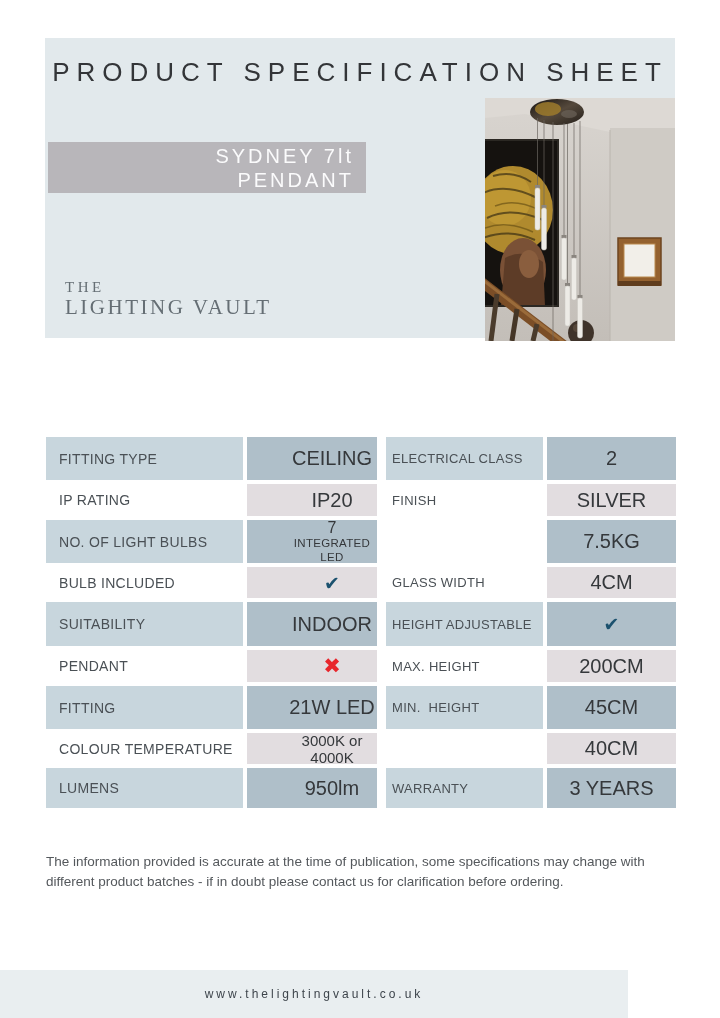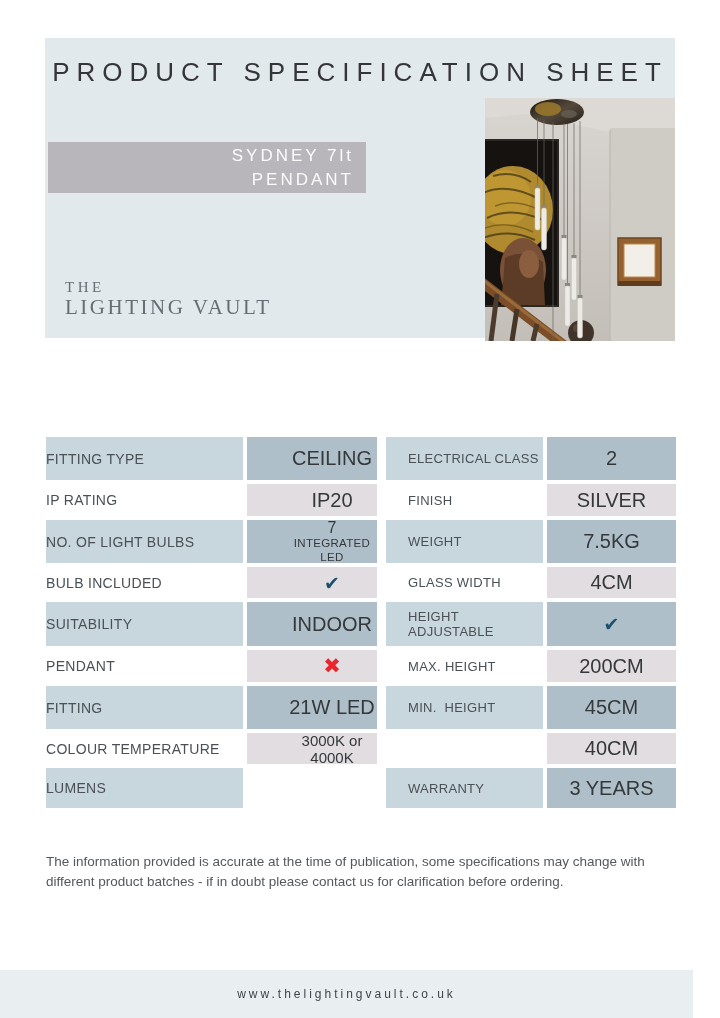--- a/index.html
+++ b/index.html
@@ -10,55 +10,55 @@
   .header-panel { position:absolute; left:45px; top:38px; width:630px; height:300px;
                   background:var(--panel_bg,#e2e9ec); }
 
   .title { position:absolute; left:45px; top:57px; width:630px; text-align:center;
            font-size:26px; letter-spacing:7px; font-weight:500; color:var(--title_text,#333538);
            white-space:nowrap; }
 
   .product-box { position:absolute; left:48px; top:142px; width:318px; height:51px;
                  background:var(--product_box_bg,#b8b6ba); display:flex; flex-direction:column;
                  justify-content:center; align-items:flex-end; padding-right:12px; }
-  .product-box div { color:#fbfbfc; font-size:17px; letter-spacing:3px; line-height:24px; font-weight:400; }
+  .product-box div { color:#fbfbfc; font-size:20px; letter-spacing:3px; line-height:24px; font-weight:400; }
 
   .logo { position:absolute; left:65px; top:279px; color:var(--logo_text,#656e74);
           font-family:"Liberation Serif", serif; }
   .logo-line1 { font-size:15px; letter-spacing:3.5px; line-height:17px; }
   .logo-line2 { font-size:21px; letter-spacing:2.5px; line-height:22px; }
 
   .photo { position:absolute; left:485px; top:98px; width:190px; height:243px; background:#cac5bf; }
   .photo svg { display:block; }
 
   .spec-table { position:absolute; left:46px; top:437px;
                 display:grid;
                 grid-template-columns:197px 4px 130px 9px 157px 4px 129px;
                 grid-template-rows:43px 32px 43px 31px 44px 32px 43px 31px 40px;
                 row-gap:4px; }
   .cell { display:flex; align-items:center; }
-  .lab  { font-size:14px; color:var(--label_text,#4a5055); letter-spacing:0.3px; white-space:pre-wrap; }
-  .lab.rt { font-size:13px; padding-left:22px; }
+  .lab  { font-size:14px; color:var(--label_text,#4a5055); padding-left:13px; letter-spacing:0.3px; white-space:pre-wrap; }
+  .lab.rt { font-size:13px; padding-left:6px; }
   .val  { justify-content:center; text-align:center; font-size:20px; color:var(--value_text,#35383b); }
   .c1 { grid-column:1; } .c2 { grid-column:3;padding-left:40px; } .c3 { grid-column:5; } .c4 { grid-column:7; }
   .bg-lab-blue { background:var(--row_label_blue,#c8d6dd); }
   .bg-val-blue { background:var(--row_value_blue,#afbfc9); }
   .bg-val-pink { background:var(--row_value_pink,#e2dde0); }
   .val .stack { display:flex; flex-direction:column; align-items:center; line-height:1.15; }
   .val .big7 { font-size:16px; }
   .val .small-line { font-size:11.5px; letter-spacing:0.3px; }
   .val.kelvin { font-size:15px; }
   .mark { font-family:"DejaVu Sans", sans-serif; font-weight:bold; }
   .mark.check { color:var(--check_color,#1b516e); font-size:19px; }
   .mark.cross { color:var(--cross_color,#e8262c); font-size:21px; }
 
   .footer-note { position:absolute; left:46px; top:852px; width:626px;
                  font-size:13.5px; line-height:1.5; color:var(--footer_text,#54585c); }
 
-  .bottom-bar { position:absolute; left:0; top:970px; width:693px; height:48px;
+  .bottom-bar { position:absolute; left:0; top:970px; width:628px; height:48px;
                 background:var(--bottom_bar_bg,#e9eef0); display:flex; align-items:center; justify-content:center; }
   .bottom-bar span { font-size:12px; letter-spacing:3px; color:#3d444b; }
 </style>
 </head>
 <body>
 
 <div class="page">
 
   <div class="header-panel"></div>
 
@@ -185,21 +185,20 @@
     <div class="cell val c4 bg-val-pink" style="grid-row:2">SILVER</div>
     <div class="cell lab rt c3" style="grid-row:2">FINISH</div>
 
     <div class="cell lab c1 bg-lab-blue" style="grid-row:3">NO. OF LIGHT BULBS</div>
     <div class="cell val c2 bg-val-blue" style="grid-row:3">
       <span class="stack">
         <span class="big7">7</span>
         <span class="small-line">INTEGRATED LED</span>
       </span>
     </div>
-    <div class="cell lab rt c3 bg-lab-blue" style="grid-row:3">WEIGHT</div>
     <div class="cell val c4 bg-val-blue" style="grid-row:3">7.5KG</div>
 
     <div class="cell lab c1" style="grid-row:4">BULB INCLUDED</div>
     <div class="cell val c2 bg-val-pink" style="grid-row:4">
       <span class="mark check">✔</span>
     </div>
     <div class="cell lab rt c3" style="grid-row:4">GLASS WIDTH</div>
     <div class="cell val c4 bg-val-pink" style="grid-row:4">4CM</div>
 
     <div class="cell val c2 bg-val-blue" style="grid-row:5">INDOOR</div>
@@ -219,20 +218,21 @@
     <div class="cell lab c1 bg-lab-blue" style="grid-row:7">FITTING</div>
     <div class="cell val c2 bg-val-blue" style="grid-row:7">21W LED</div>
     <div class="cell lab rt c3 bg-lab-blue" style="grid-row:7">MIN.  HEIGHT</div>
     <div class="cell val c4 bg-val-blue" style="grid-row:7">45CM</div>
 
     <div class="cell lab c1" style="grid-row:8">COLOUR TEMPERATURE</div>
     <div class="cell val kelvin c2 bg-val-pink" style="grid-row:8">3000K or 4000K</div>
     <div class="cell val c4 bg-val-pink" style="grid-row:8">40CM</div>
 
     <div class="cell lab c1 bg-lab-blue" style="grid-row:9">LUMENS</div>
+    <div class="cell val c2 bg-val-blue" style="grid-row:9">950lm</div>
     <div class="cell lab rt c3 bg-lab-blue" style="grid-row:9">WARRANTY</div>
     <div class="cell val c4 bg-val-blue" style="grid-row:9">3 YEARS</div>
   </div>
 
   <p class="footer-note">The information provided is accurate at the time of publication, some specifications may change with different product batches - if in doubt please contact us for clarification before ordering.</p>
 
   <div class="bottom-bar">
     <span>www.thelightingvault.co.uk</span>
   </div>
 

